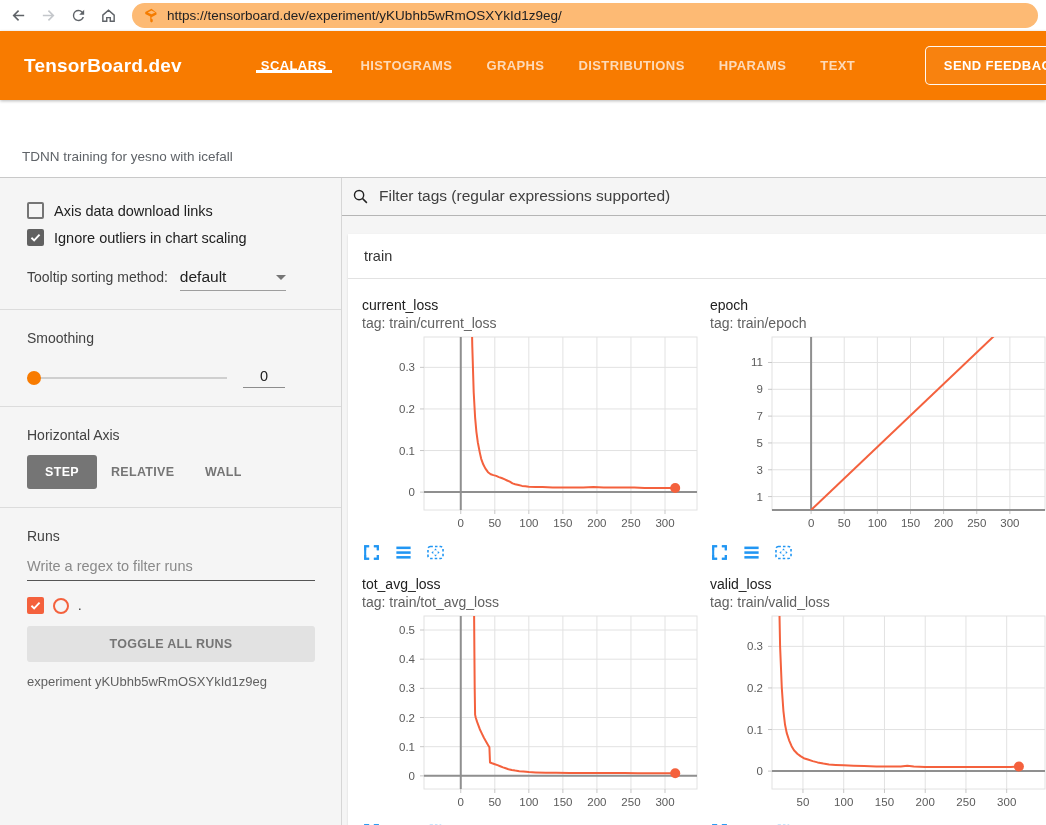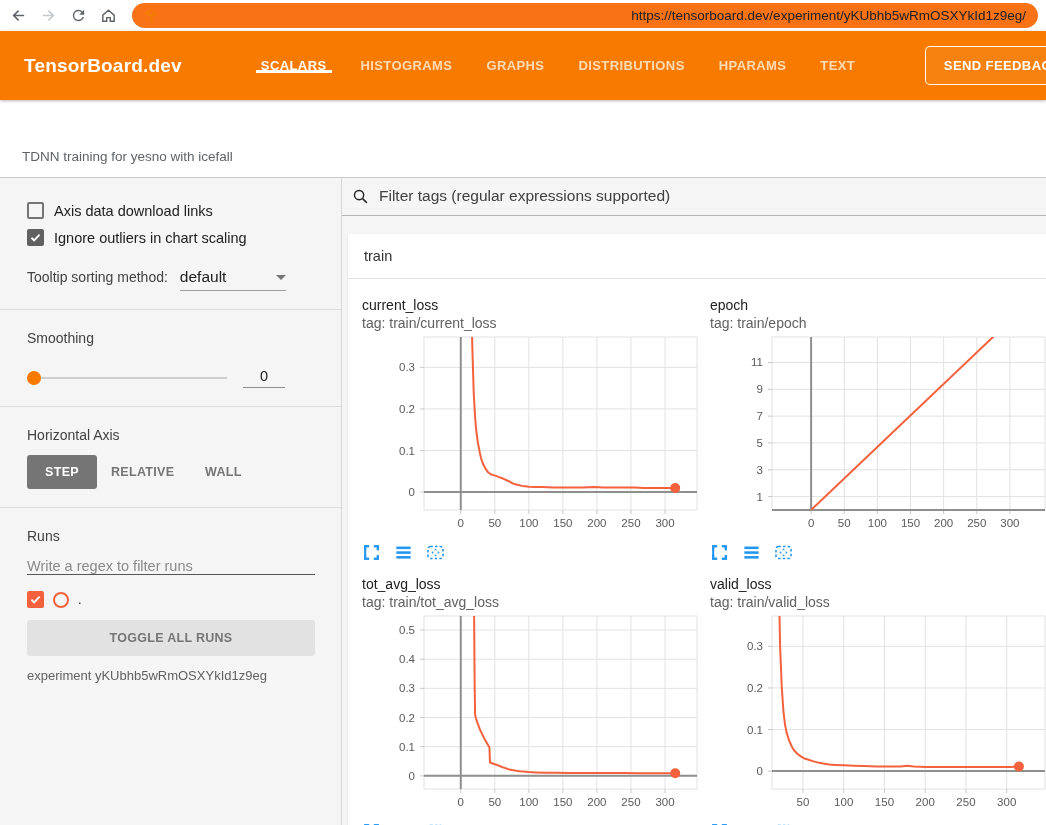--- a/index.html
+++ b/index.html
@@ -9,21 +9,21 @@
     --chk-dark:#616161;
   }
   *{box-sizing:border-box;margin:0;padding:0;}
   html,body{width:1046px;height:825px;overflow:hidden;}
   body{font-family:"Liberation Sans","DejaVu Sans",sans-serif;background:#f5f5f5;}
 
   
   .browser-bar{height:31px;background:#ffffff;display:flex;align-items:center;padding:0 8px;gap:10px;}
   .nav-ic{width:20px;height:20px;display:flex;align-items:center;justify-content:center;flex:0 0 auto;cursor:pointer;}
   .nav-ic svg{width:17px;height:17px;}
-  .url-pill{flex:1;height:25px;background:#f97316;border-radius:13px;display:flex;align-items:center;padding:0 12px;gap:8px;margin-left:4px;justify-content:space-between;}
+  .url-pill{flex:1;height:25px;background:#fdba74;border-radius:13px;display:flex;align-items:center;padding:0 12px;gap:8px;margin-left:4px;}
   .url-pill .fav{width:15px;height:15px;flex:0 0 auto;}
   .url-text{font-size:13.5px;color:#202124;white-space:nowrap;overflow:hidden;}
 
   
   .tb-header{height:69px;background:var(--orange);display:flex;align-items:stretch;padding-left:24px;position:relative;box-shadow:0 1px 3px rgba(0,0,0,0.28);z-index:5;overflow:hidden;}
   .logo{color:#fff;font-size:19px;font-weight:700;display:flex;align-items:center;margin-right:62px;letter-spacing:.2px;}
   .tabs{display:flex;align-items:center;gap:0;}
   .tab{display:flex;align-items:center;padding:0 17px;font-size:13px;font-weight:700;letter-spacing:.4px;color:rgba(255,255,255,0.72);position:relative;cursor:pointer;}
   .tab.active{color:#fff;}
   .tab.active::after{content:"";position:absolute;left:12px;right:12px;bottom:0;height:3px;background:#fff;}
@@ -53,21 +53,21 @@
   .dd-arrow{width:0;height:0;border-left:5px solid transparent;border-right:5px solid transparent;border-top:5px solid #757575;}
   .sec-label{font-size:14px;color:#424242;margin:6px 0 2px;}
   .slider-row{display:flex;align-items:center;margin-top:22px;gap:16px;}
   .slider{position:relative;width:200px;height:14px;cursor:pointer;}
   .slider .track{position:absolute;top:6px;left:0;right:0;height:2px;background:#cfcfcf;}
   .slider .thumb{position:absolute;top:0;left:0;width:14px;height:14px;border-radius:50%;background:var(--orange);}
   .slider-val{width:42px;border-bottom:1px solid #8d8d8d;text-align:center;font-size:14.5px;color:#212121;padding-bottom:3px;}
   .axis-btns{display:flex;margin-top:12px;}
   .axis-btn{min-width:70px;padding:10px 14px;font-size:12.5px;font-weight:700;letter-spacing:.3px;color:#757575;background:transparent;border:none;border-radius:3px;text-align:center;cursor:pointer;font-family:inherit;}
   .axis-btn.active{background:#757575;color:#fff;}
-  .regex-input{margin-top:14px;border-bottom:1px solid #555;font-size:14.5px;color:#8a8a8a;cursor:text;}
+  .regex-input{margin-top:14px;border-bottom:1px solid #555;padding-bottom:6px;font-size:14.5px;color:#8a8a8a;cursor:text;}
   .run-row{display:flex;align-items:center;gap:9px;margin-top:16px;}
   .run-circle{width:16px;height:16px;border-radius:50%;border:2.5px solid var(--run);flex:0 0 auto;}
   .run-name{font-size:13px;color:#333;}
   .toggle-all{margin-top:12px;width:100%;background:#e2e2e2;border:none;border-radius:3px;padding:11px 0;font-size:12.5px;font-weight:700;letter-spacing:.3px;color:#757575;text-align:center;cursor:pointer;font-family:inherit;}
   .exp-id{margin-top:12px;font-size:13px;color:#616161;}
 
   
   .main{flex:1;overflow:hidden;padding-top:9px;}
   .filter-row{display:flex;align-items:center;gap:10px;padding:0 0 10px 10px;border-bottom:1px solid #b5b5b5;}
   .filter-row svg{width:17px;height:17px;flex:0 0 auto;}

